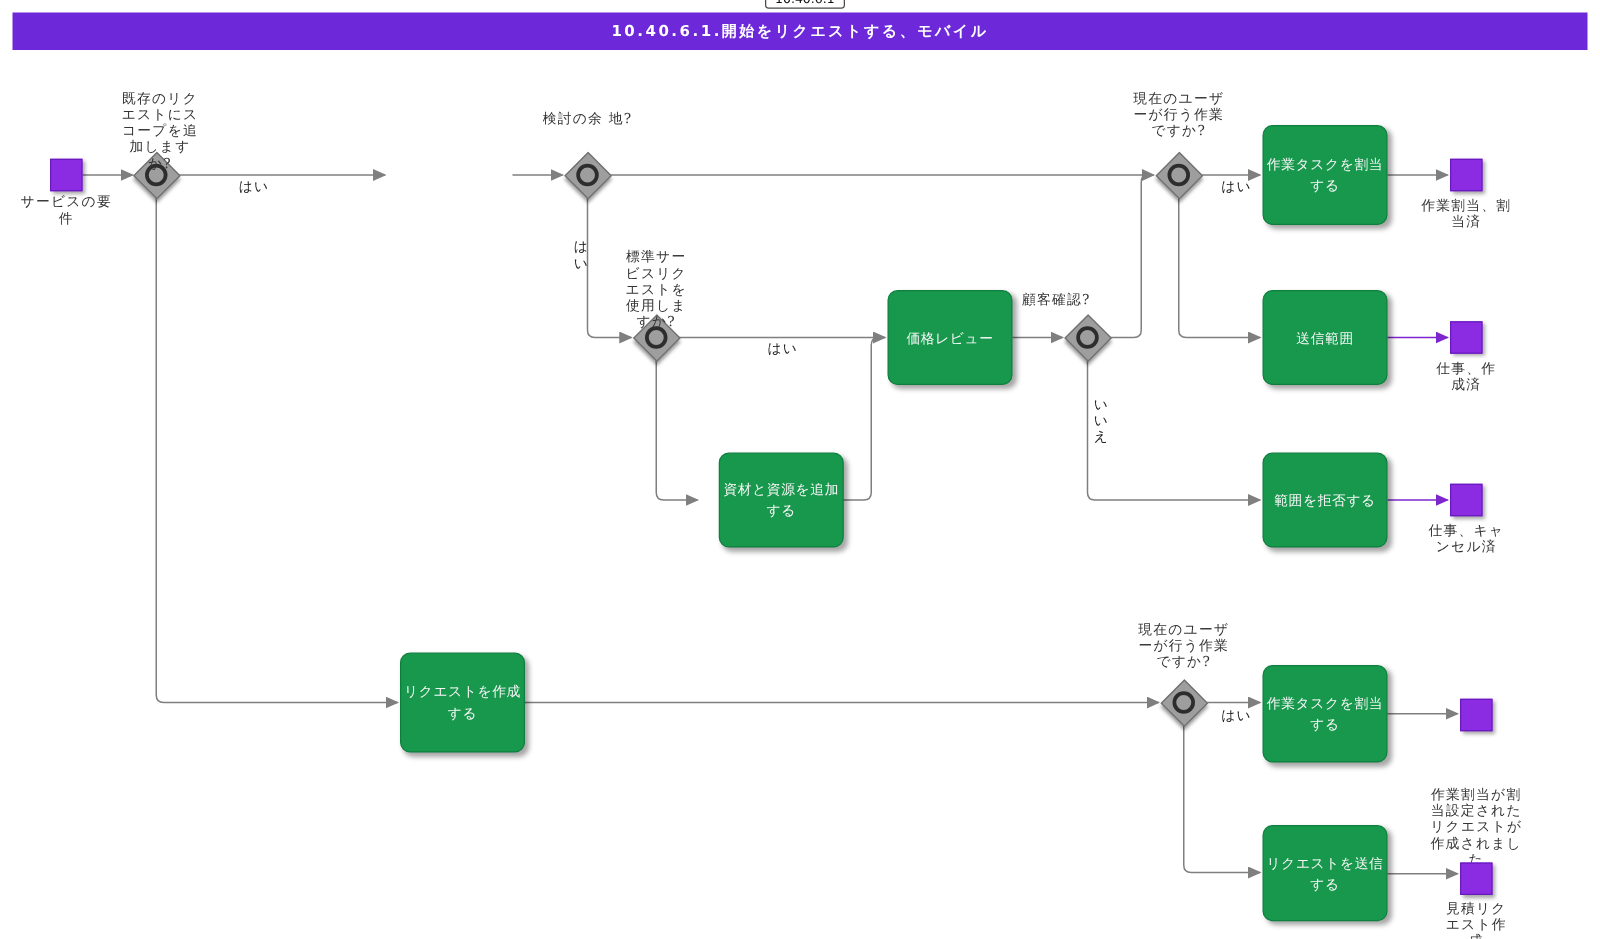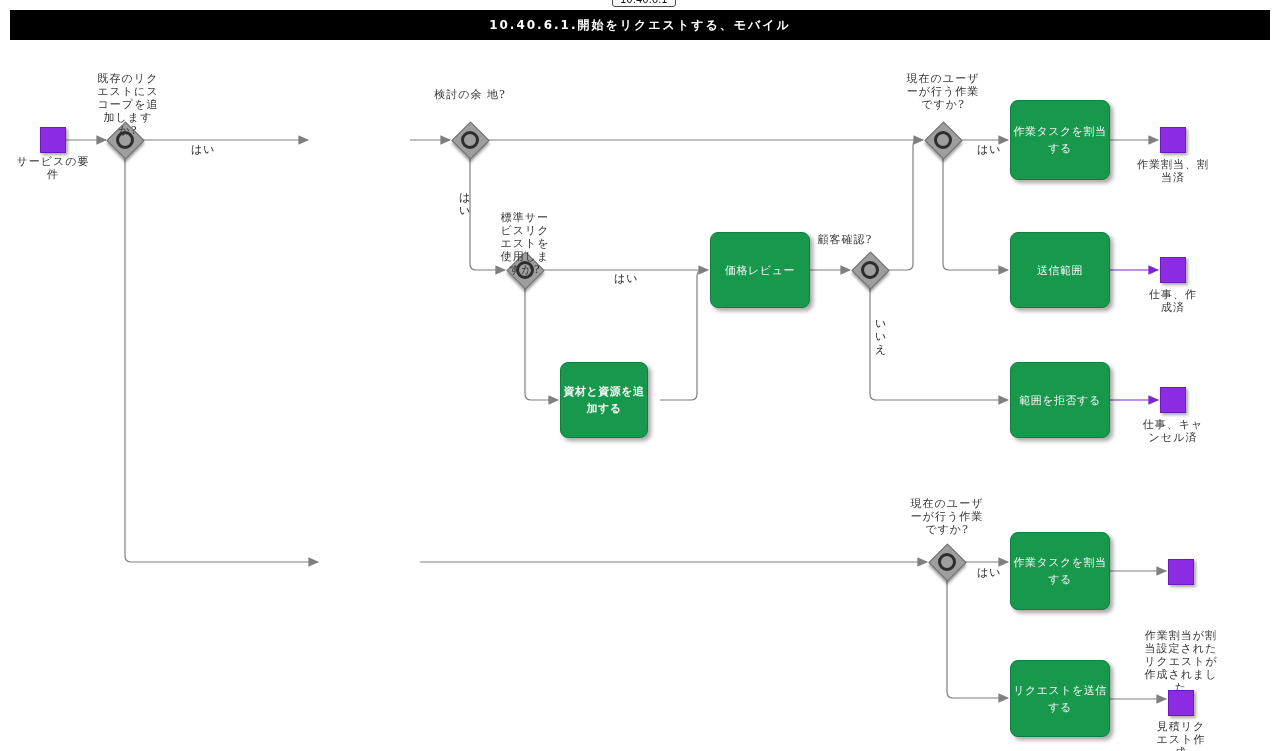--- a/index.html
+++ b/index.html
@@ -5,21 +5,21 @@
   html,body{margin:0;padding:0;background:#ffffff;width:1280px;height:751px;overflow:hidden;
     font-family:"DejaVu Serif",serif;}
   .stage{position:relative;width:1280px;height:751px;}
 
   
   .tab{position:absolute;left:612px;top:-8px;background:#fff;border:1px solid #4a4a4a;
     border-radius:3px;padding:1px 7px;font-size:10px;color:#111;
     font-family:"DejaVu Sans",sans-serif;}
 
   
-  .banner{position:absolute;left:10px;top:10px;width:1260px;height:30px;background:#000000;
+  .banner{position:absolute;left:10px;top:10px;width:1260px;height:30px;background:#6d28d9;
     display:flex;align-items:center;justify-content:center;}
   .banner span{color:#ffffff;font-size:12px;font-weight:bold;letter-spacing:2px;
     font-family:"DejaVu Sans",sans-serif;}
 
   svg.wires{position:absolute;left:0;top:0;width:1280px;height:751px;}
 
   
   .task{position:absolute;background:#17984d;border:1px solid #0d7f3e;border-radius:8px;
     box-shadow:3px 3px 4px rgba(0,0,0,.35);color:#f7f7f7;font-size:11px;letter-spacing:.5px;
     line-height:17px;display:flex;align-items:center;justify-content:center;text-align:center;
@@ -106,26 +106,26 @@
     <div class="diamond"></div>
     <div class="ring"></div>
   </div>
   <div class="lbl" style="left:425px;top:88px;width:90px;">検討の余 地?</div>
   <div class="elbl v" style="left:459px;top:191px;">はい</div>
 
   <div class="gw" style="left:507px;top:252px;">
     <div class="diamond"></div>
     <div class="ring"></div>
   </div>
-  <div class="lbl" style="left:499px;top:199px;width:52px;margin-top:12px;">標準サービスリクエストを使用しますか?</div>
+  <div class="lbl" style="left:499px;top:199px;width:52px;">標準サービスリクエストを使用しますか?</div>
   <div class="elbl" style="left:614px;top:272px;">はい</div>
 
   <div class="task" style="left:710px;top:232px;width:100px;height:76px;">価格レビュー</div>
 
-  <div class="task" style="left:560px;top:362px;width:88px;height:76px;font-weight:bold;">資材と資源を追加する</div>
+  <div class="task" style="left:575px;top:362px;width:100px;height:76px;">資材と資源を追加する</div>
 
   <div class="gw" style="left:852px;top:252px;">
     <div class="diamond"></div>
     <div class="ring"></div>
   </div>
   <div class="lbl" style="left:810px;top:233px;width:70px;text-align:center;">顧客確認?</div>
   <div class="elbl v" style="left:875px;top:317px;">いいえ</div>
 
   <div class="gw" style="left:925px;top:122px;">
     <div class="diamond"></div>
@@ -142,20 +142,21 @@
 
   <div class="event" style="left:1160px;top:127px;"></div>
   <div class="lbl" style="left:1135px;top:158px;width:76px;text-align:center;">作業割当、割当済</div>
 
   <div class="event" style="left:1160px;top:257px;"></div>
   <div class="lbl" style="left:1147px;top:288px;width:52px;">仕事、作成済</div>
 
   <div class="event" style="left:1160px;top:387px;"></div>
   <div class="lbl" style="left:1141px;top:418px;width:64px;">仕事、キャンセル済</div>
 
+  <div class="task" style="left:320px;top:522px;width:100px;height:80px;">リクエストを作成する</div>
 
   <div class="gw" style="left:929px;top:544px;">
     <div class="diamond"></div>
     <div class="ring"></div>
   </div>
   <div class="lbl" style="left:909px;top:497px;width:76px;">現在のユーザーが行う作業ですか?</div>
   <div class="elbl" style="left:977px;top:566px;">はい</div>
 
   <div class="task" style="left:1010px;top:532px;width:100px;height:78px;">作業タスクを割当する</div>
 

